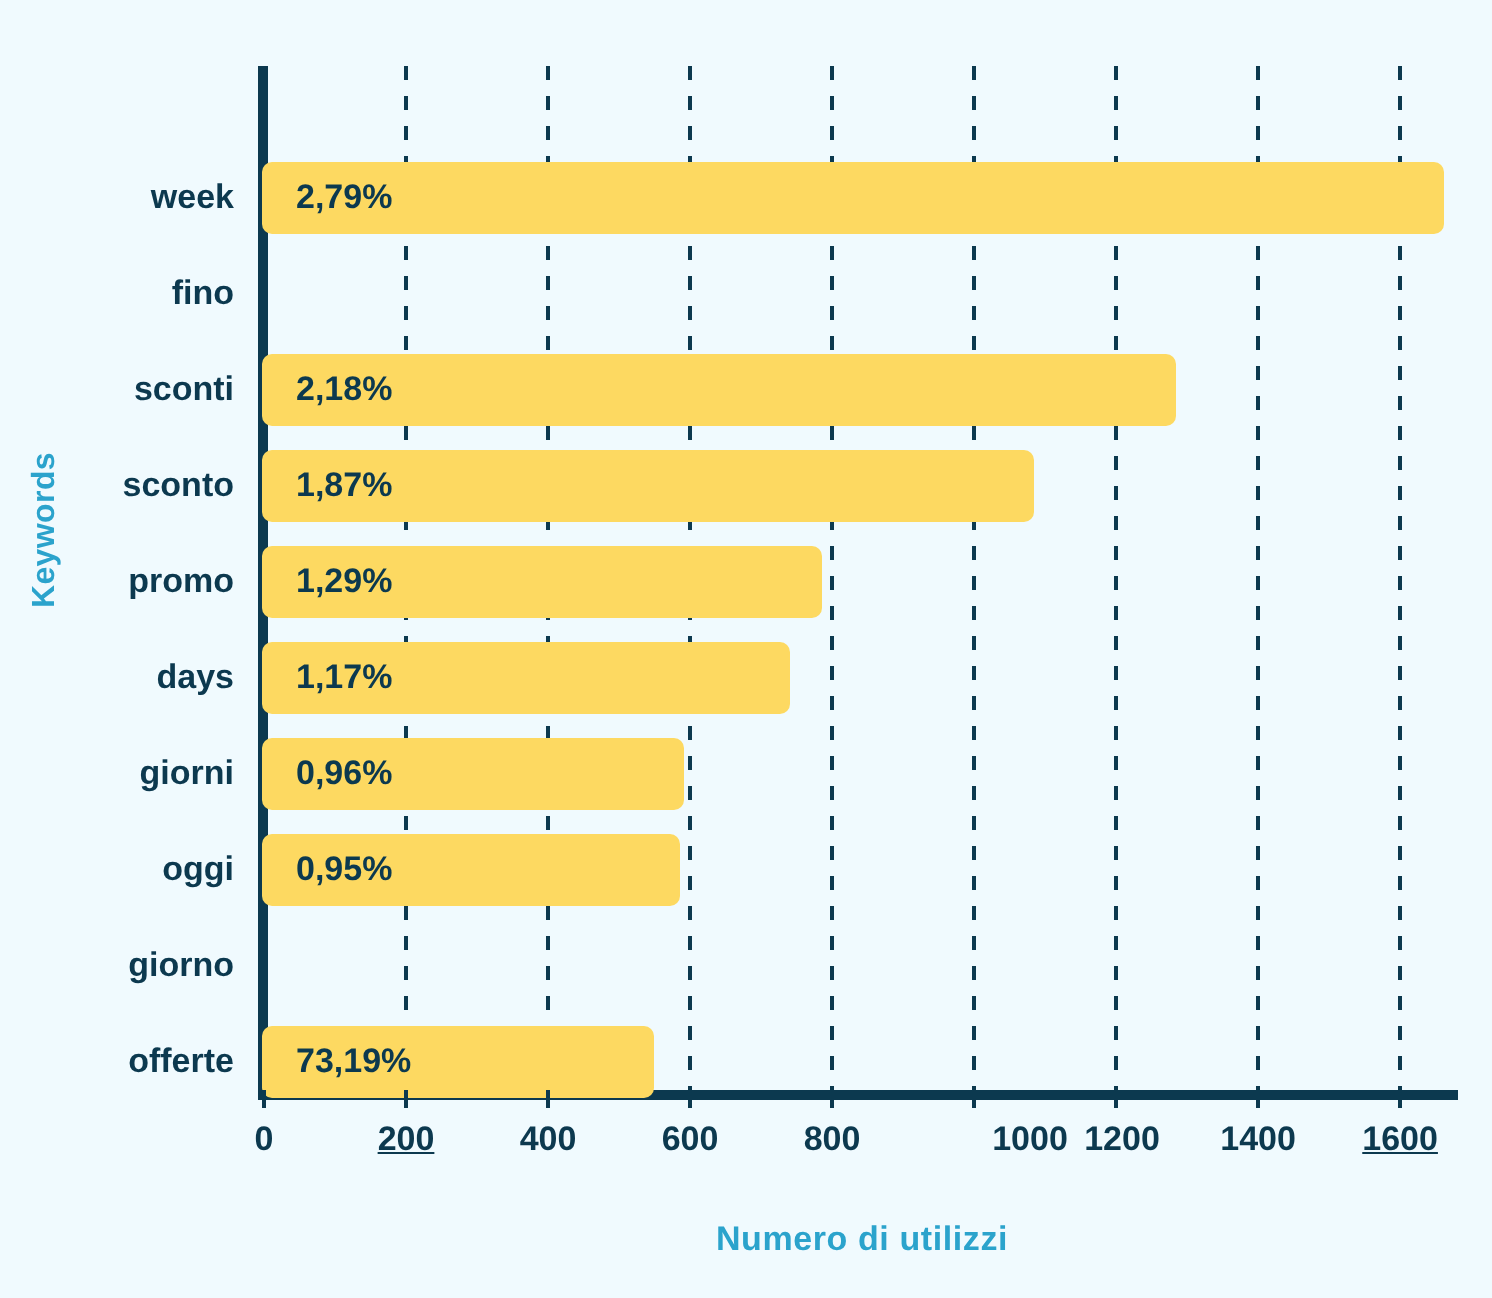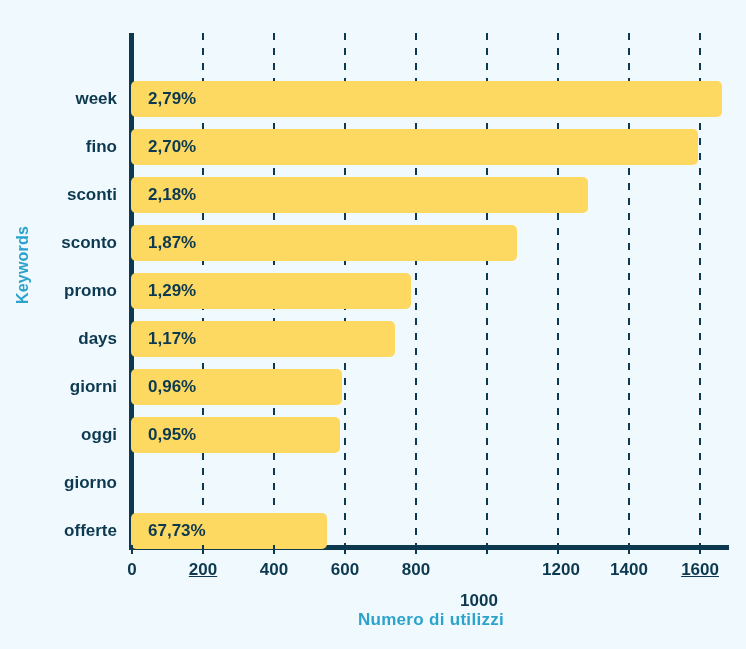--- a/index.html
+++ b/index.html
@@ -166,24 +166,20 @@
       <div class="gridline" style="left: 213.018px;"></div>
       <div class="gridline" style="left: 284.024px;"></div>
       <div class="gridline" style="left: 355.03px;"></div>
       <div class="gridline" style="left: 426.036px;"></div>
       <div class="gridline" style="left: 497.041px;"></div>
       <div class="gridline" style="left: 568.047px;"></div>
       <div class="bar-row" style="top: 48px; width: 600px;">
         <div class="bar" style="width: 591.124px; background: rgb(253, 217, 97);"></div>
         <div class="bar-value">2,79%</div>
       </div>
-      <div class="bar-row" style="top: 96px; width: 600px;">
-        <div class="bar" style="width: 567.337px; background: rgb(253, 217, 97);"></div>
-        <div class="bar-value">2,70%</div>
-      </div>
       <div class="bar-row" style="top: 144px; width: 600px;">
         <div class="bar" style="width: 457.278px; background: rgb(253, 217, 97);"></div>
         <div class="bar-value">2,18%</div>
       </div>
       <div class="bar-row" style="top: 192px; width: 600px;">
         <div class="bar" style="width: 386.272px; background: rgb(253, 217, 97);"></div>
         <div class="bar-value">1,87%</div>
       </div>
       <div class="bar-row" style="top: 240px; width: 600px;">
         <div class="bar" style="width: 279.763px; background: rgb(253, 217, 97);"></div>
@@ -196,37 +192,37 @@
       <div class="bar-row" style="top: 336px; width: 600px;">
         <div class="bar" style="width: 210.533px; background: rgb(253, 217, 97);"></div>
         <div class="bar-value">0,96%</div>
       </div>
       <div class="bar-row" style="top: 384px; width: 600px;">
         <div class="bar" style="width: 209.467px; background: rgb(253, 217, 97);"></div>
         <div class="bar-value">0,95%</div>
       </div>
       <div class="bar-row" style="top: 480px; width: 600px;">
         <div class="bar" style="width: 195.621px; background: rgb(253, 217, 97);"></div>
-        <div class="bar-value">67,73%</div>
+        <div class="bar-value">73,19%</div>
       </div>
     </div>
 
   <div id="ticks-layer">
       <div class="tick-mark" style="left: 131px;"></div>
       <div class="tick-label" style="left: 132px;">0</div>
       <div class="tick-mark" style="left: 202.006px;"></div>
       <div class="tick-label" style="left: 203.006px; text-decoration: underline;">200</div>
       <div class="tick-mark" style="left: 273.012px;"></div>
       <div class="tick-label" style="left: 274.012px;">400</div>
       <div class="tick-mark" style="left: 344.018px;"></div>
       <div class="tick-label" style="left: 345.018px;">600</div>
       <div class="tick-mark" style="left: 415.024px;"></div>
       <div class="tick-label" style="left: 416.024px;">800</div>
       <div class="tick-mark" style="left: 486.03px;"></div>
-      <div class="tick-label" style="left: 479px; margin-top: 31px;">1000</div>
+      <div class="tick-label" style="left: 515px;">1000</div>
       <div class="tick-mark" style="left: 557.036px;"></div>
       <div class="tick-label" style="left: 561px;">1200</div>
       <div class="tick-mark" style="left: 628.041px;"></div>
       <div class="tick-label" style="left: 629.041px;">1400</div>
       <div class="tick-mark" style="left: 699.047px;"></div>
       <div class="tick-label" style="left: 700.047px; text-decoration: underline;">1600</div>
     </div>
   <div id="labels-layer">
       <div class="cat-label" style="top: 81px;">week</div>
       <div class="cat-label" style="top: 129px;">fino</div>

